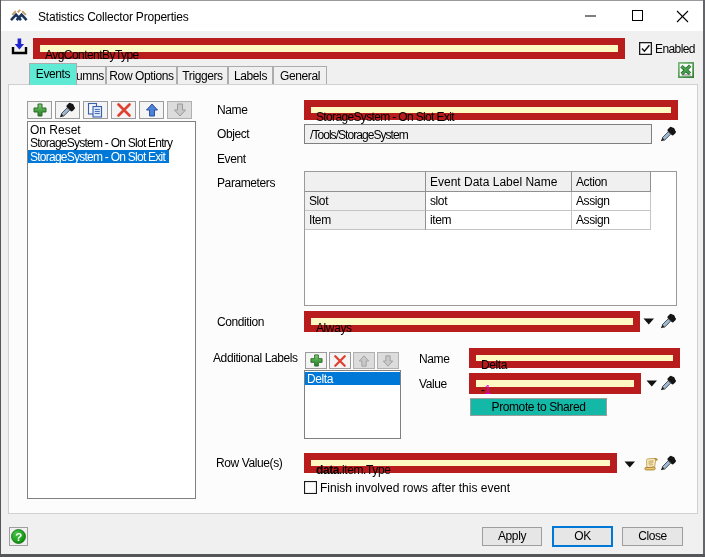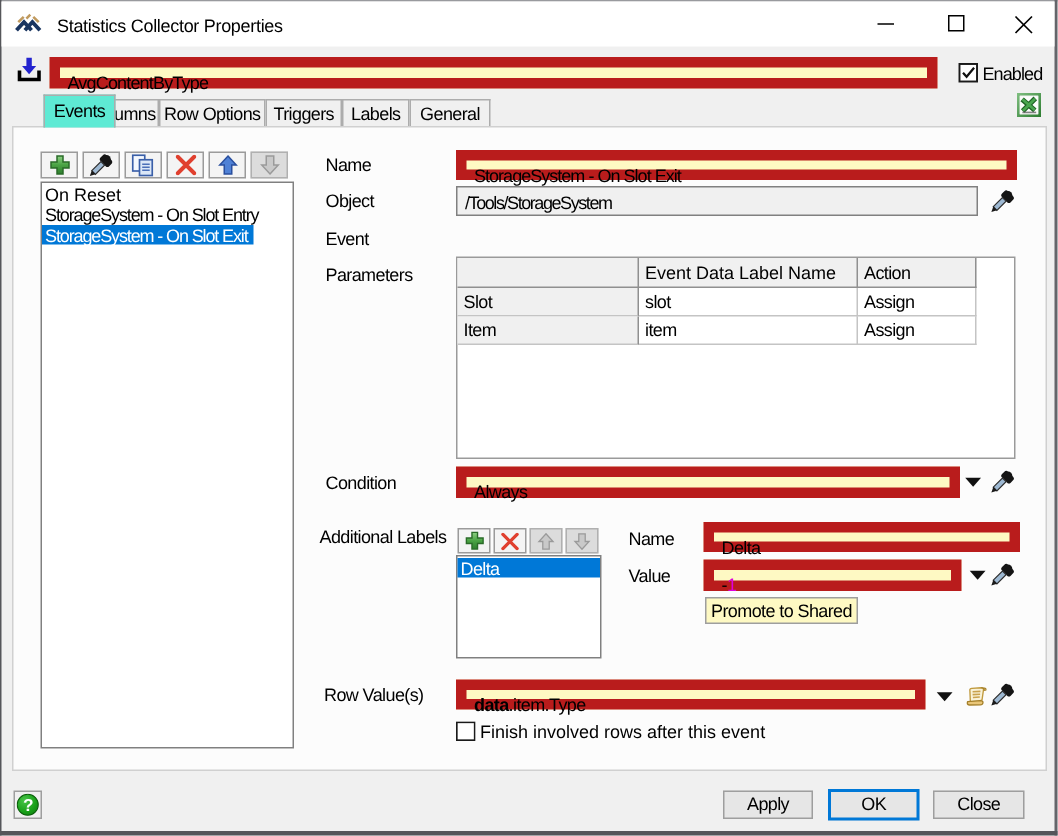--- a/index.html
+++ b/index.html
@@ -225,21 +225,21 @@
     </div>
   <div class="edit" style="left:469px;top:373px;width:172px;height:21px">
       <span class="txt">-<span style="color:#dd00dd">1</span></span>
     </div>
   <svg width="12" height="7" style="left:646px;top:380px" viewBox="0 0 12 7">
       <polygon points="0.5,0.5 11,0.5 5.75,6.5" fill="#111"></polygon>
     </svg>
   <svg width="16" height="16" style="left:660px;top:375px" viewBox="0 0 16 16">
     <use href="#dropper"></use>
   </svg>
-  <div class="btn" style="left:470px;top:398px;width:102px;height:18px;line-height:16px;background:#fef9c3">Promote to Shared</div>
+  <div class="btn" style="left:470px;top:398px;width:137px;height:18px;line-height:16px;background:#14b8a6">Promote to Shared</div>
 
   <div class="edit" style="left:304px;top:453px;width:313px;height:20px">
       <span class="txt"><b>data</b>.item.Type</span>
     </div>
   <svg width="12" height="7" style="left:624px;top:461px" viewBox="0 0 12 7">
       <polygon points="0.5,0.5 11,0.5 5.75,6.5" fill="#111"></polygon>
     </svg>
   <svg width="15" height="15" style="left:643px;top:457px" viewBox="0 0 15 15">
     <path d="M3.6 3.6 Q3.2 2 4.9 1.9 L11 1.5 Q12.9 1.5 12.6 3.2 L11.7 9.5 Q10 10.5 5 10.7 L3.9 10.7 Z" fill="#f9f2d8" stroke="#c09a3e" stroke-width="0.9"></path>
     <path d="M11.2 1.5 Q13.4 1.7 13.1 3.3 L14.3 3.1 Q14.6 1.8 13.2 1.6 Z" fill="#d8b05a" stroke="#a5802a" stroke-width="0.7"></path>

